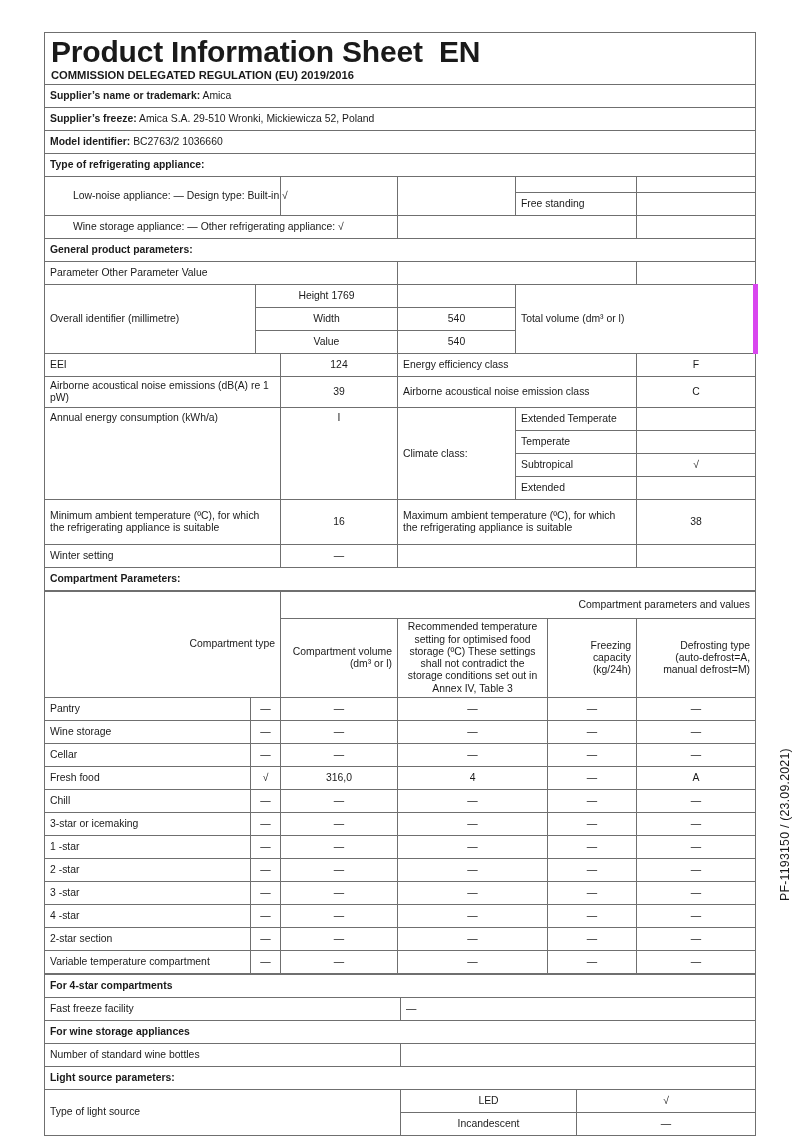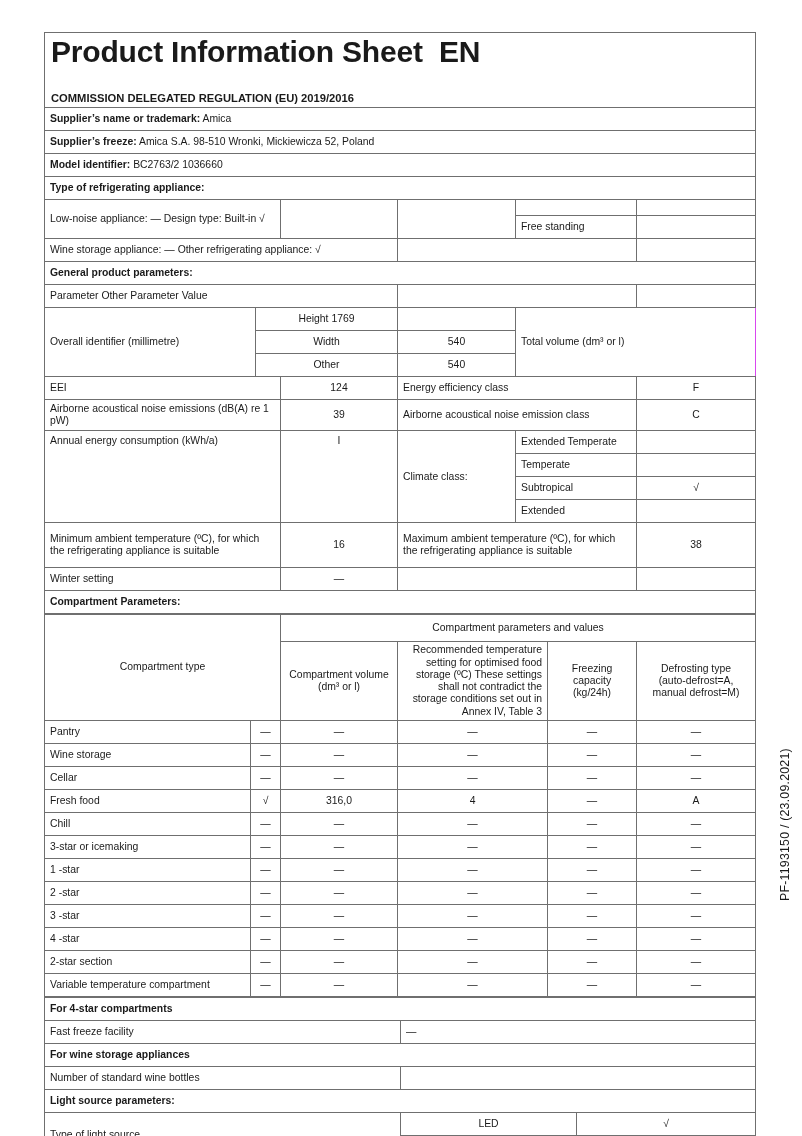--- a/index.html
+++ b/index.html
@@ -56,44 +56,44 @@
     font-weight: bold;
     letter-spacing: -0.2px;
     line-height: 1.06;
     white-space: pre;
   }
   .title-sub {
     font-size: 11.2px;
     font-weight: bold;
     line-height: 1.2;
     padding-top: 1px;
-    margin-top: 23px;
   }
 
   .hdr-row td {
     font-weight: bold;
   }
   .rowh { height: 18px; }
 
   .small-head {
     font-size: 7.3px;
     line-height: 1.12;
-    text-align: right;
+    text-align: center;
   }
   .mid-head {
     font-size: 10.2px;
     line-height: 1.15;
-    text-align: center;
+    text-align: right;
   }
 
   .overflow-text {
     position: relative;
     white-space: nowrap;
     overflow: visible;
     z-index: 4;
+    margin-left: 23px;
   }
 
   .vert-code {
     position: absolute;
     right: 2px;
     bottom: 14px;
     width: 22px;
     height: 220px;
     font-size: 12.4px;
     color: #1a1a1a;
@@ -134,21 +134,21 @@
         <tr>
           <td colspan="6" class="rowh">
             <span class="b">Supplier’s name or trademark:</span>
             <span>Amica</span>
           </td>
         </tr>
 
         <tr>
           <td colspan="6" class="rowh">
             <span class="b">Supplier’s freeze:</span>
-            <span>Amica S.A. 98-510 Wronki, Mickiewicza 52, Poland</span>
+            <span>Amica S.A. 29-510 Wronki, Mickiewicza 52, Poland</span>
           </td>
         </tr>
 
         <tr>
           <td colspan="6" class="rowh">
             <span class="b">Model identifier:</span>
             <span>BC2763/2 1036660</span>
           </td>
         </tr>
 
@@ -185,30 +185,30 @@
         <tr>
           <td colspan="3" class="rowh">Parameter Other Parameter Value</td>
           <td colspan="2"></td>
           <td></td>
         </tr>
 
         <tr>
           <td rowspan="3">Overall identifier (millimetre)</td>
           <td colspan="2" class="c rowh">Height 1769</td>
           <td class="c"></td>
-          <td colspan="2" rowspan="3" style="border-right:1px solid #d946ef">
+          <td colspan="2" rowspan="3" style="border-right:5px solid #d946ef">
             <div>Total volume (dm³ or l)</div>
           </td>
         </tr>
         <tr>
           <td colspan="2" class="c rowh">Width</td>
           <td class="c">540</td>
         </tr>
         <tr>
-          <td colspan="2" class="c rowh">Other</td>
+          <td colspan="2" class="c rowh">Value</td>
           <td class="c">540</td>
         </tr>
 
         <tr>
           <td colspan="2" class="rowh">EEI</td>
           <td class="c">124</td>
           <td colspan="2">Energy efficiency class</td>
           <td class="c">F</td>
         </tr>
 

